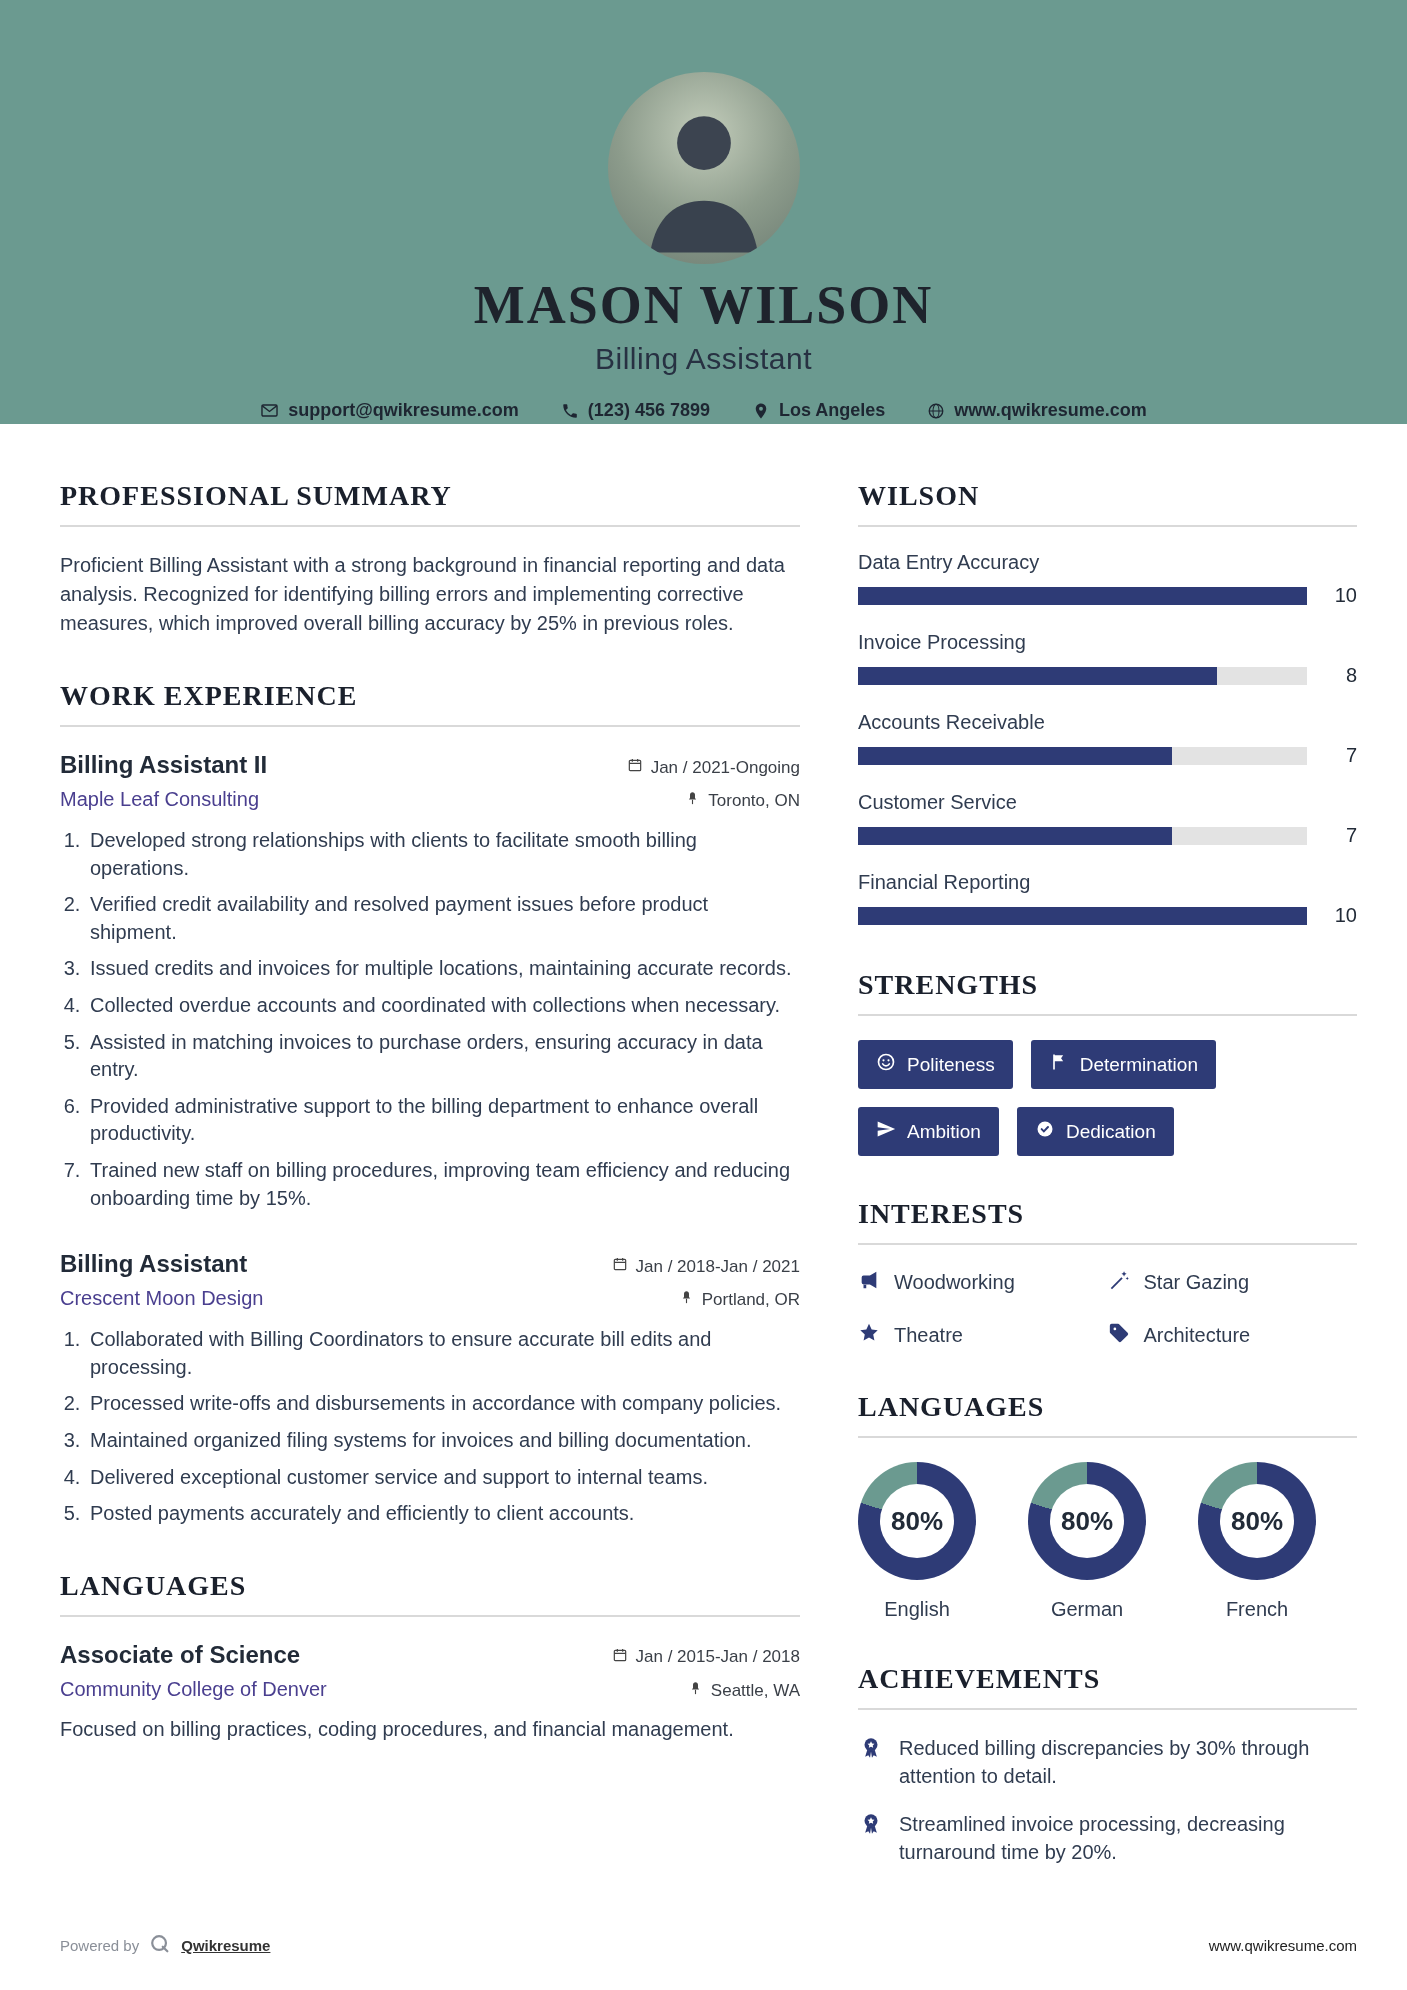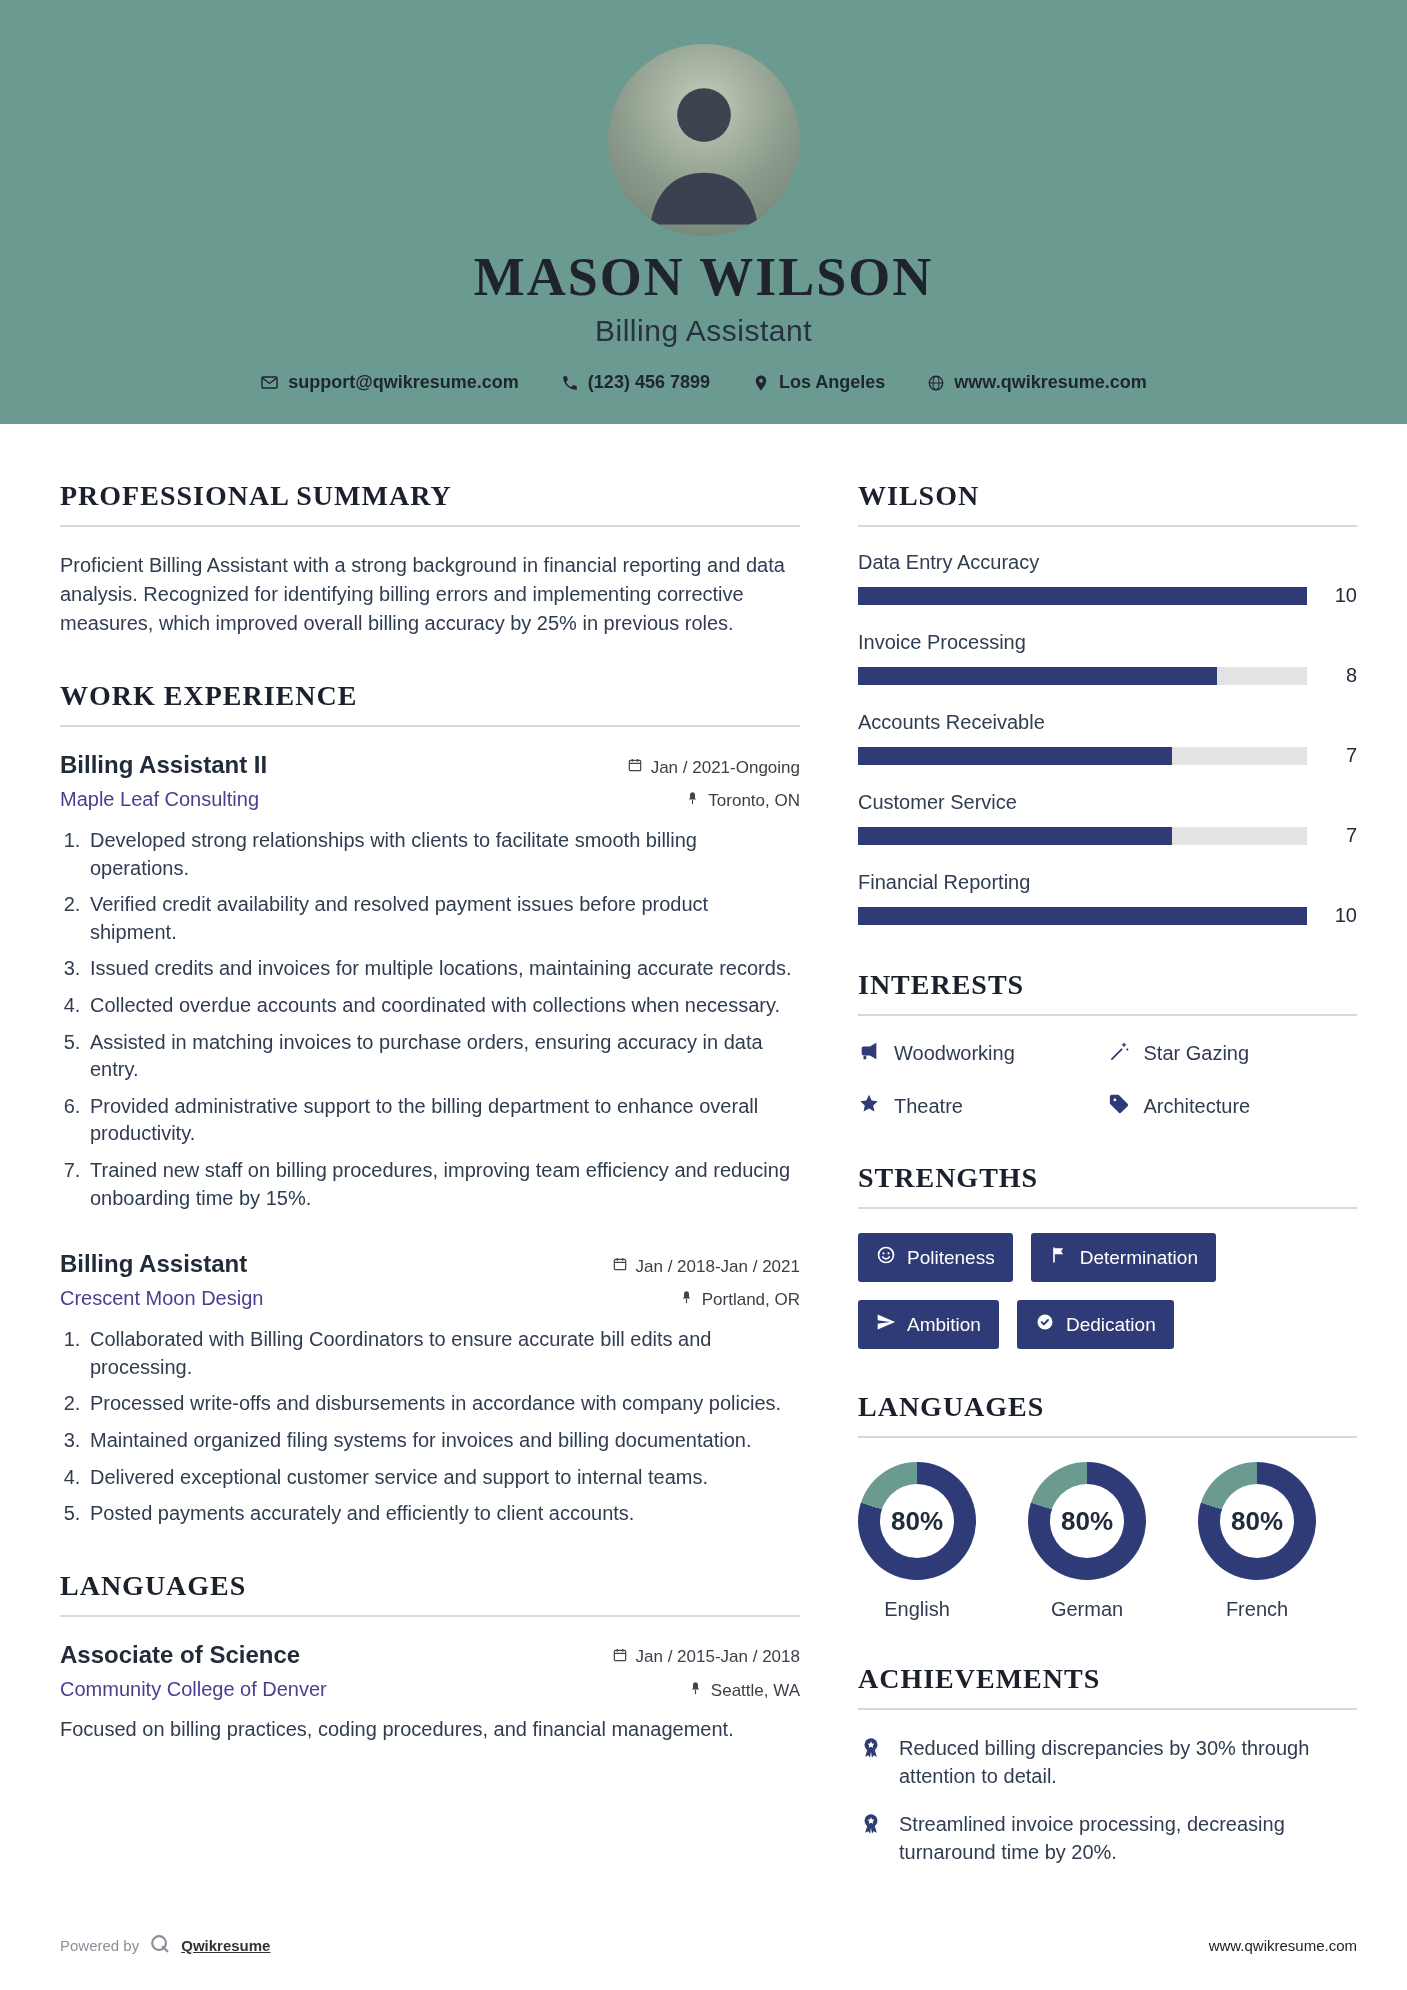--- a/index.html
+++ b/index.html
@@ -7,21 +7,21 @@
   body {
     width: 1407px; height: 1990px; position: relative;
     font-family: "Liberation Sans", sans-serif; color: #303c50;
     overflow: hidden;
   }
 
   
   .header {
     background: #6b9a90; height: 424px;
     display: flex; flex-direction: column; align-items: center;
-    padding-top: 44px;
+    padding-top: 72px;
   }
   .photo-wrap { width: 192px; height: 192px; border-radius: 50%; overflow: hidden; flex: none; }
   .name {
     font-family: "Liberation Serif", serif; font-size: 54px; font-weight: 700;
     letter-spacing: 2px; color: #1e232c; margin-top: 10px;
   }
   .job-title { font-size: 30px; color: #273142; margin-top: 6px; letter-spacing: .5px; }
   .contact-row {
     display: flex; gap: 42px; margin-top: 24px; align-items: center;
     font-size: 18px; font-weight: 600; color: #1e2632;
@@ -315,61 +315,20 @@
         <div class="skill-row">
           <div class="skill-track">
               <div class="skill-fill" style="width: 100%;"></div>
             </div>
           <div class="skill-score">10</div>
         </div>
       </div>
     </div>
 
     <div class="section">
-      <div class="section-heading">INTERESTS</div>
-      <div class="interests-grid">
-        <div class="interest">
-          <span>
-            <svg width="22" height="22" viewBox="0 0 24 24">
-                <path d="M20 3v18l-7-4.2H6a2 2 0 0 1-2-2V9.2a2 2 0 0 1 2-2h7L20 3z" fill="#2e3b76"></path>
-                <path d="M6 17.2h3V21H6z" fill="#2e3b76"></path>
-              </svg>
-          </span>
-          <span>Woodworking</span>
-        </div>
-        <div class="interest">
-          <span>
-            <svg width="22" height="22" viewBox="0 0 24 24">
-                <path d="M3 20.6L14.6 9l1.4 1.4L4.4 22 3 20.6z" fill="#2e3b76"></path>
-                <path d="M17.5 2.5l.9 1.9 1.9.9-1.9.9-.9 1.9-.9-1.9-1.9-.9 1.9-.9.9-1.9z" fill="#2e3b76"></path>
-                <path d="M21 8.5l.6 1.2 1.2.6-1.2.6-.6 1.2-.6-1.2-1.2-.6 1.2-.6.6-1.2z" fill="#2e3b76"></path>
-              </svg>
-          </span>
-          <span>Star Gazing</span>
-        </div>
-        <div class="interest">
-          <span>
-            <svg width="22" height="22" viewBox="0 0 24 24">
-                <path d="M12 2l2.9 6.2 6.6.8-4.9 4.6 1.3 6.6L12 16.9 6.1 20.2l1.3-6.6L2.5 9l6.6-.8L12 2z" fill="#2e3b76"></path>
-              </svg>
-          </span>
-          <span>Theatre</span>
-        </div>
-        <div class="interest">
-          <span>
-            <svg width="22" height="22" viewBox="0 0 24 24">
-                <path d="M21.4 11.6l-9-9A2 2 0 0 0 11 2H4a2 2 0 0 0-2 2v7c0 .5.2 1 .6 1.4l9 9a2 2 0 0 0 2.8 0l7-7a2 2 0 0 0 0-2.8zM7.5 9A1.5 1.5 0 1 1 7.5 6a1.5 1.5 0 0 1 0 3z" fill="#2e3b76"></path>
-              </svg>
-          </span>
-          <span>Architecture</span>
-        </div>
-      </div>
-    </div>
-
-    <div class="section">
       <div class="section-heading">STRENGTHS</div>
       <div class="strengths-wrap">
         <div class="strength">
           <span>
             <svg width="20" height="20" viewBox="0 0 24 24">
                 <circle cx="12" cy="12" r="9" fill="none" stroke="#fff" stroke-width="2"></circle>
                 <circle cx="9" cy="10" r="1.3" fill="#fff"></circle>
                 <circle cx="15" cy="10" r="1.3" fill="#fff"></circle>
                 <path d="M8 14.3c1 1.6 2.4 2.4 4 2.4s3-.8 4-2.4" fill="none" stroke="#fff" stroke-width="2" stroke-linecap="round"></path>
               </svg>
@@ -394,20 +353,61 @@
           <span>Ambition</span>
         </div>
         <div class="strength">
           <span>
             <svg width="20" height="20" viewBox="0 0 24 24">
                 <circle cx="12" cy="12" r="9" fill="#fff"></circle>
                 <path d="M8 12.2l2.6 2.6 5-5.2" stroke="#2e3b76" stroke-width="2.4" fill="none" stroke-linecap="round"></path>
               </svg>
           </span>
           <span>Dedication</span>
+        </div>
+      </div>
+    </div>
+
+    <div class="section">
+      <div class="section-heading">INTERESTS</div>
+      <div class="interests-grid">
+        <div class="interest">
+          <span>
+            <svg width="22" height="22" viewBox="0 0 24 24">
+                <path d="M20 3v18l-7-4.2H6a2 2 0 0 1-2-2V9.2a2 2 0 0 1 2-2h7L20 3z" fill="#2e3b76"></path>
+                <path d="M6 17.2h3V21H6z" fill="#2e3b76"></path>
+              </svg>
+          </span>
+          <span>Woodworking</span>
+        </div>
+        <div class="interest">
+          <span>
+            <svg width="22" height="22" viewBox="0 0 24 24">
+                <path d="M3 20.6L14.6 9l1.4 1.4L4.4 22 3 20.6z" fill="#2e3b76"></path>
+                <path d="M17.5 2.5l.9 1.9 1.9.9-1.9.9-.9 1.9-.9-1.9-1.9-.9 1.9-.9.9-1.9z" fill="#2e3b76"></path>
+                <path d="M21 8.5l.6 1.2 1.2.6-1.2.6-.6 1.2-.6-1.2-1.2-.6 1.2-.6.6-1.2z" fill="#2e3b76"></path>
+              </svg>
+          </span>
+          <span>Star Gazing</span>
+        </div>
+        <div class="interest">
+          <span>
+            <svg width="22" height="22" viewBox="0 0 24 24">
+                <path d="M12 2l2.9 6.2 6.6.8-4.9 4.6 1.3 6.6L12 16.9 6.1 20.2l1.3-6.6L2.5 9l6.6-.8L12 2z" fill="#2e3b76"></path>
+              </svg>
+          </span>
+          <span>Theatre</span>
+        </div>
+        <div class="interest">
+          <span>
+            <svg width="22" height="22" viewBox="0 0 24 24">
+                <path d="M21.4 11.6l-9-9A2 2 0 0 0 11 2H4a2 2 0 0 0-2 2v7c0 .5.2 1 .6 1.4l9 9a2 2 0 0 0 2.8 0l7-7a2 2 0 0 0 0-2.8zM7.5 9A1.5 1.5 0 1 1 7.5 6a1.5 1.5 0 0 1 0 3z" fill="#2e3b76"></path>
+              </svg>
+          </span>
+          <span>Architecture</span>
         </div>
       </div>
     </div>
 
     <div class="section">
       <div class="section-heading">LANGUAGES</div>
       <div class="langs">
         <div class="lang">
           <div class="donut" style="background: conic-gradient(rgb(46, 59, 118) 0deg, rgb(46, 59, 118) 80%, rgb(107, 154, 144) 80%, rgb(107, 154, 144) 100%);">
             <div class="donut-hole">

